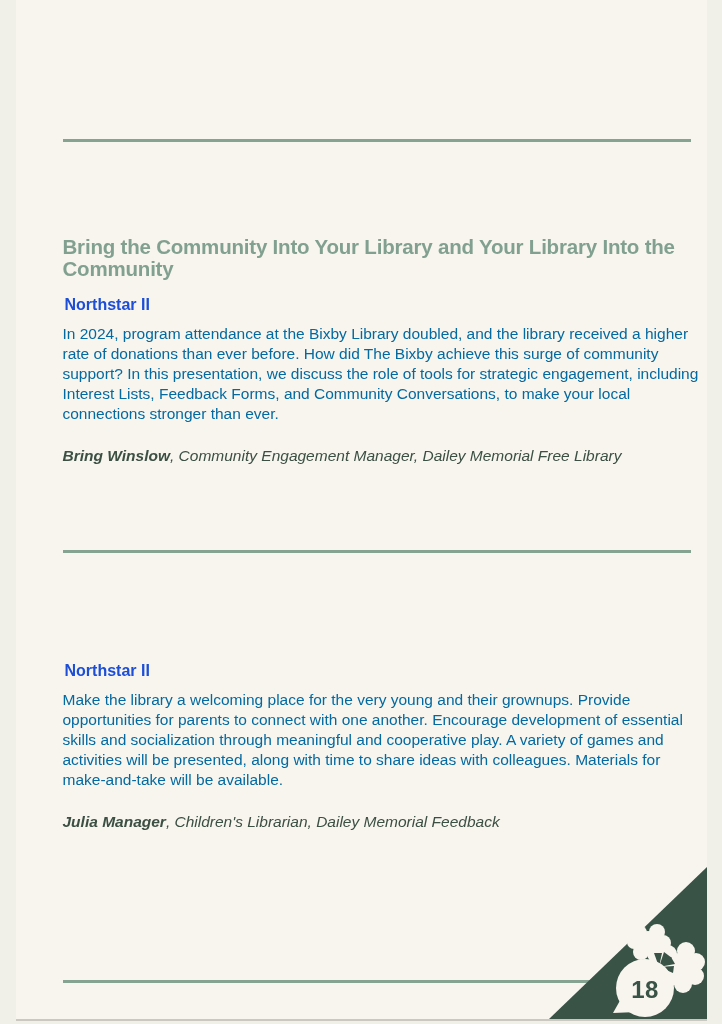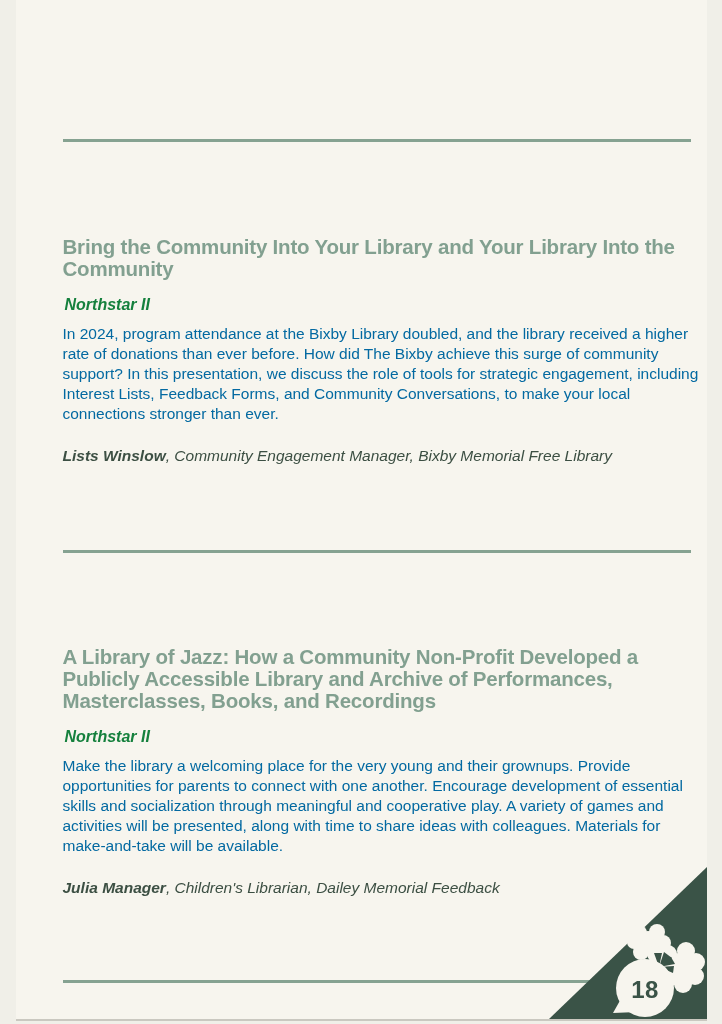--- a/index.html
+++ b/index.html
@@ -43,22 +43,21 @@
     line-height: 22px;
     letter-spacing: -0.2px;
     color: #82a090;
   }
   .session-location {
     margin: 16px 0 11px 0;
     padding-left: 2px;
     font-size: 16px;
     font-weight: 700;
     line-height: 17px;
-    color: #15803d;
-    font-style: italic;
+    color: #1d4ed8;
   }
   .session-description {
     margin: 0 0 22px 0;
     font-size: 15.5px;
     line-height: 20px;
     color: #0369a1;
     width: 638px;
   }
   .session-speaker {
     margin: 0;
@@ -103,27 +102,26 @@
 <body>
 
 <div class="page">
 
   <div class="divider divider-1"></div>
 
   <section class="session session-1">
     <h2 class="session-title">Bring the Community Into Your Library and Your Library Into the Community</h2>
     <div class="session-location">Northstar II</div>
     <p class="session-description">In 2024, program attendance at the Bixby Library doubled, and the library received a higher rate of donations than ever before. How did The Bixby achieve this surge of community support? In this presentation, we discuss the role of tools for strategic engagement, including Interest Lists, Feedback Forms, and Community Conversations, to make your local connections stronger than ever.</p>
-    <p class="session-speaker"><span class="speaker-name">Lists Winslow</span><span class="speaker-credit">, Community Engagement Manager, Bixby Memorial Free Library</span></p>
+    <p class="session-speaker"><span class="speaker-name">Bring Winslow</span><span class="speaker-credit">, Community Engagement Manager, Dailey Memorial Free Library</span></p>
   </section>
 
   <div class="divider divider-2"></div>
 
   <section class="session session-2">
-    <h2 class="session-title">A Library of Jazz: How a Community Non-Profit Developed a Publicly Accessible Library and Archive of Performances, Masterclasses, Books, and Recordings</h2>
     <div class="session-location">Northstar II</div>
     <p class="session-description">Make the library a welcoming place for the very young and their grownups. Provide opportunities for parents to connect with one another. Encourage development of essential skills and socialization through meaningful and cooperative play. A variety of games and activities will be presented, along with time to share ideas with colleagues. Materials for make-and-take will be available.</p>
     <p class="session-speaker"><span class="speaker-name">Julia Manager</span><span class="speaker-credit">, Children's Librarian, Dailey Memorial Feedback</span></p>
   </section>
 
   <div class="divider divider-3"></div>
 
   <svg class="corner-graphic" viewBox="0 0 160 160" xmlns="http://www.w3.org/2000/svg">
 
     <polygon points="160,8 160,160 2,160" fill="#3a5347"></polygon>

